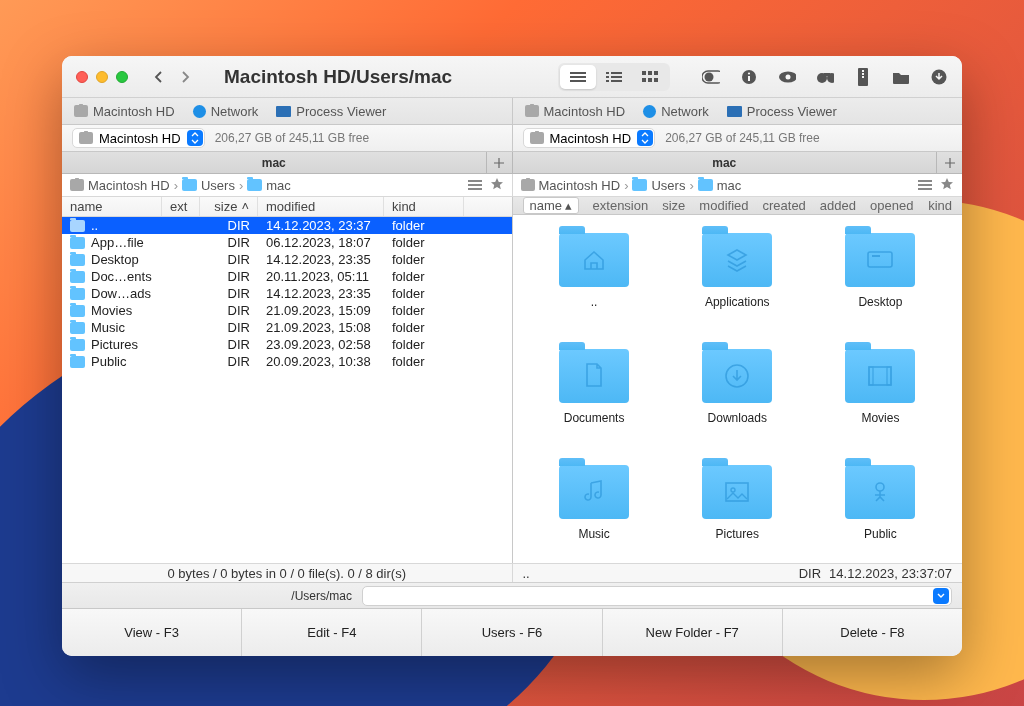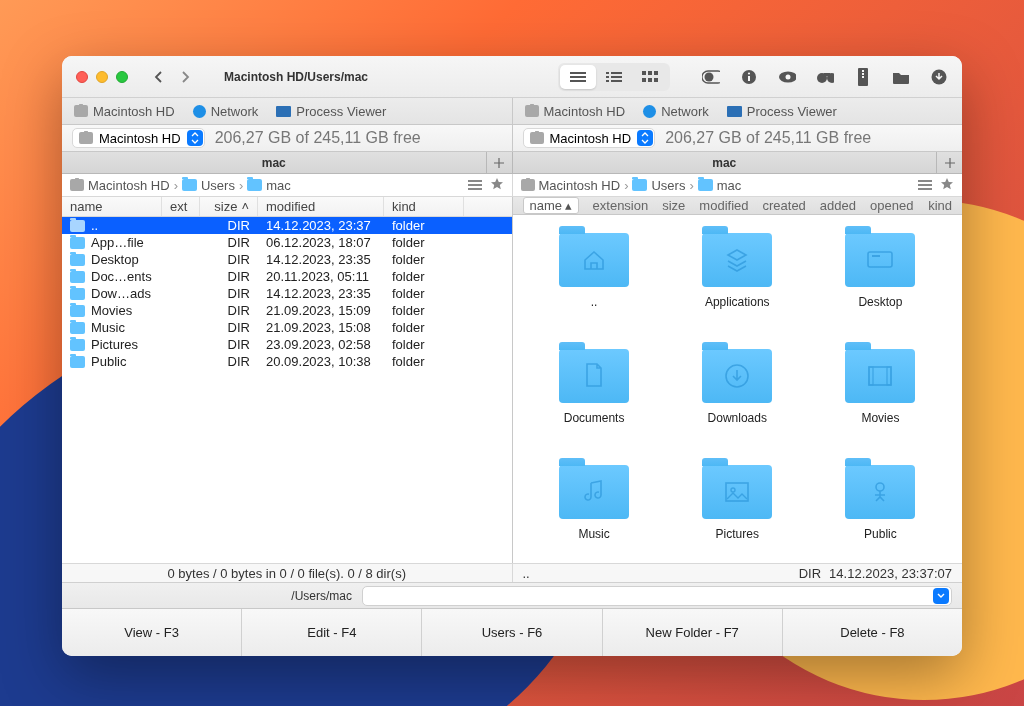--- a/index.html
+++ b/index.html
@@ -11,21 +11,21 @@
 
 .titlebar { height: 42px; background: linear-gradient(#f6f6f6, #ececec); border-bottom: 1px solid #d0d0d0; display: flex; align-items: center; padding: 0 14px; gap: 14px; }
 .traffic { display: flex; gap: 8px; }
 .dot { width: 12px; height: 12px; border-radius: 50%; }
 .dot.red { background: #ff5f57; border: 0.5px solid #e24640; }
 .dot.yellow { background: #febc2e; border: 0.5px solid #e0a528; }
 .dot.green { background: #28c840; border: 0.5px solid #23a934; }
 .nav-arrows { display: flex; gap: 4px; margin-left: 4px; }
 .nav-btn { width: 24px; height: 24px; background: transparent; border: none; color: #888; display: flex; align-items: center; justify-content: center; border-radius: 5px; }
 .nav-btn:first-child { color: #555; }
-.title { font-weight: 600; font-size: 12px; color: #333; margin-left: 12px; flex: 0 0 auto; }
+.title { font-weight: 600; font-size: 19px; color: #333; margin-left: 12px; flex: 0 0 auto; }
 .spacer { flex: 1; }
 .view-modes { display: flex; background: #e8e8e8; border-radius: 6px; padding: 2px; gap: 0; }
 .vm { width: 36px; height: 24px; display: flex; align-items: center; justify-content: center; border-radius: 5px; color: #555; }
 .vm.active { background: #fff; box-shadow: 0 1px 2px rgba(0,0,0,0.15); }
 .tbicons { display: flex; gap: 20px; margin-left: 18px; color: #555; align-items: center; }
 .tbicon { width: 18px; height: 18px; display: flex; align-items: center; justify-content: center; }
 
 .shelf { height: 27px; background: linear-gradient(#ececec, #e4e4e4); border-bottom: 1px solid #c8c8c8; display: flex; }
 .shelf-half { flex: 1; display: flex; align-items: center; gap: 18px; padding: 0 12px; }
 .shelf-half + .shelf-half { border-left: 1px solid #c8c8c8; }
@@ -34,21 +34,21 @@
 .dicon::before { content: ""; position: absolute; left: 5px; top: -1.5px; width: 4px; height: 1.5px; background: #a8a8a8; border-radius: 1px; }
 .globe { width: 13px; height: 13px; border-radius: 50%; background: #1e8fe6; }
 .wicon { width: 15px; height: 11px; background: #2b6fb5; border-radius: 1px; }
 
 .volbar { height: 27px; background: linear-gradient(#f8f8f8, #efefef); border-bottom: 1px solid #c8c8c8; display: flex; }
 .volbar-half { flex: 1; display: flex; align-items: center; gap: 10px; padding: 0 10px; }
 .volbar-half + .volbar-half { border-left: 1px solid #c8c8c8; }
 .vol-sel { display: flex; align-items: center; gap: 6px; background: #fff; border: 1px solid #d8d8d8; border-radius: 5px; padding: 1px 1px 1px 6px; font-size: 12px; }
 .vol-sel .drop { width: 16px; height: 16px; background: #0a7aff; border-radius: 4px; display: flex; align-items: center; justify-content: center; }
 .vol-sel .drop svg { color: #fff; }
-.freespace { color: #777; font-size: 16px; }
+.freespace { color: #777; font-size: 12px; }
 
 .tabbar { height: 22px; background: linear-gradient(#e0e0e0, #d5d5d5); border-bottom: 1px solid #b8b8b8; display: flex; }
 .tabbar-half { flex: 1; display: flex; align-items: stretch; position: relative; }
 .tabbar-half + .tabbar-half { border-left: 1px solid #b8b8b8; }
 .tab { flex: 1; display: flex; align-items: center; justify-content: center; font-size: 12px; color: #333; font-weight: 600; }
 .tab-add { width: 26px; border-left: 1px solid #b8b8b8; display: flex; align-items: center; justify-content: center; color: #666; }
 
 .breadbar { height: 23px; background: #fff; border-bottom: 1px solid #d8d8d8; display: flex; }
 .bread-half { flex: 1; display: flex; align-items: center; padding: 0 8px; gap: 4px; color: #555; font-size: 12px; }
 .bread-half + .bread-half { border-left: 1px solid #d8d8d8; }

